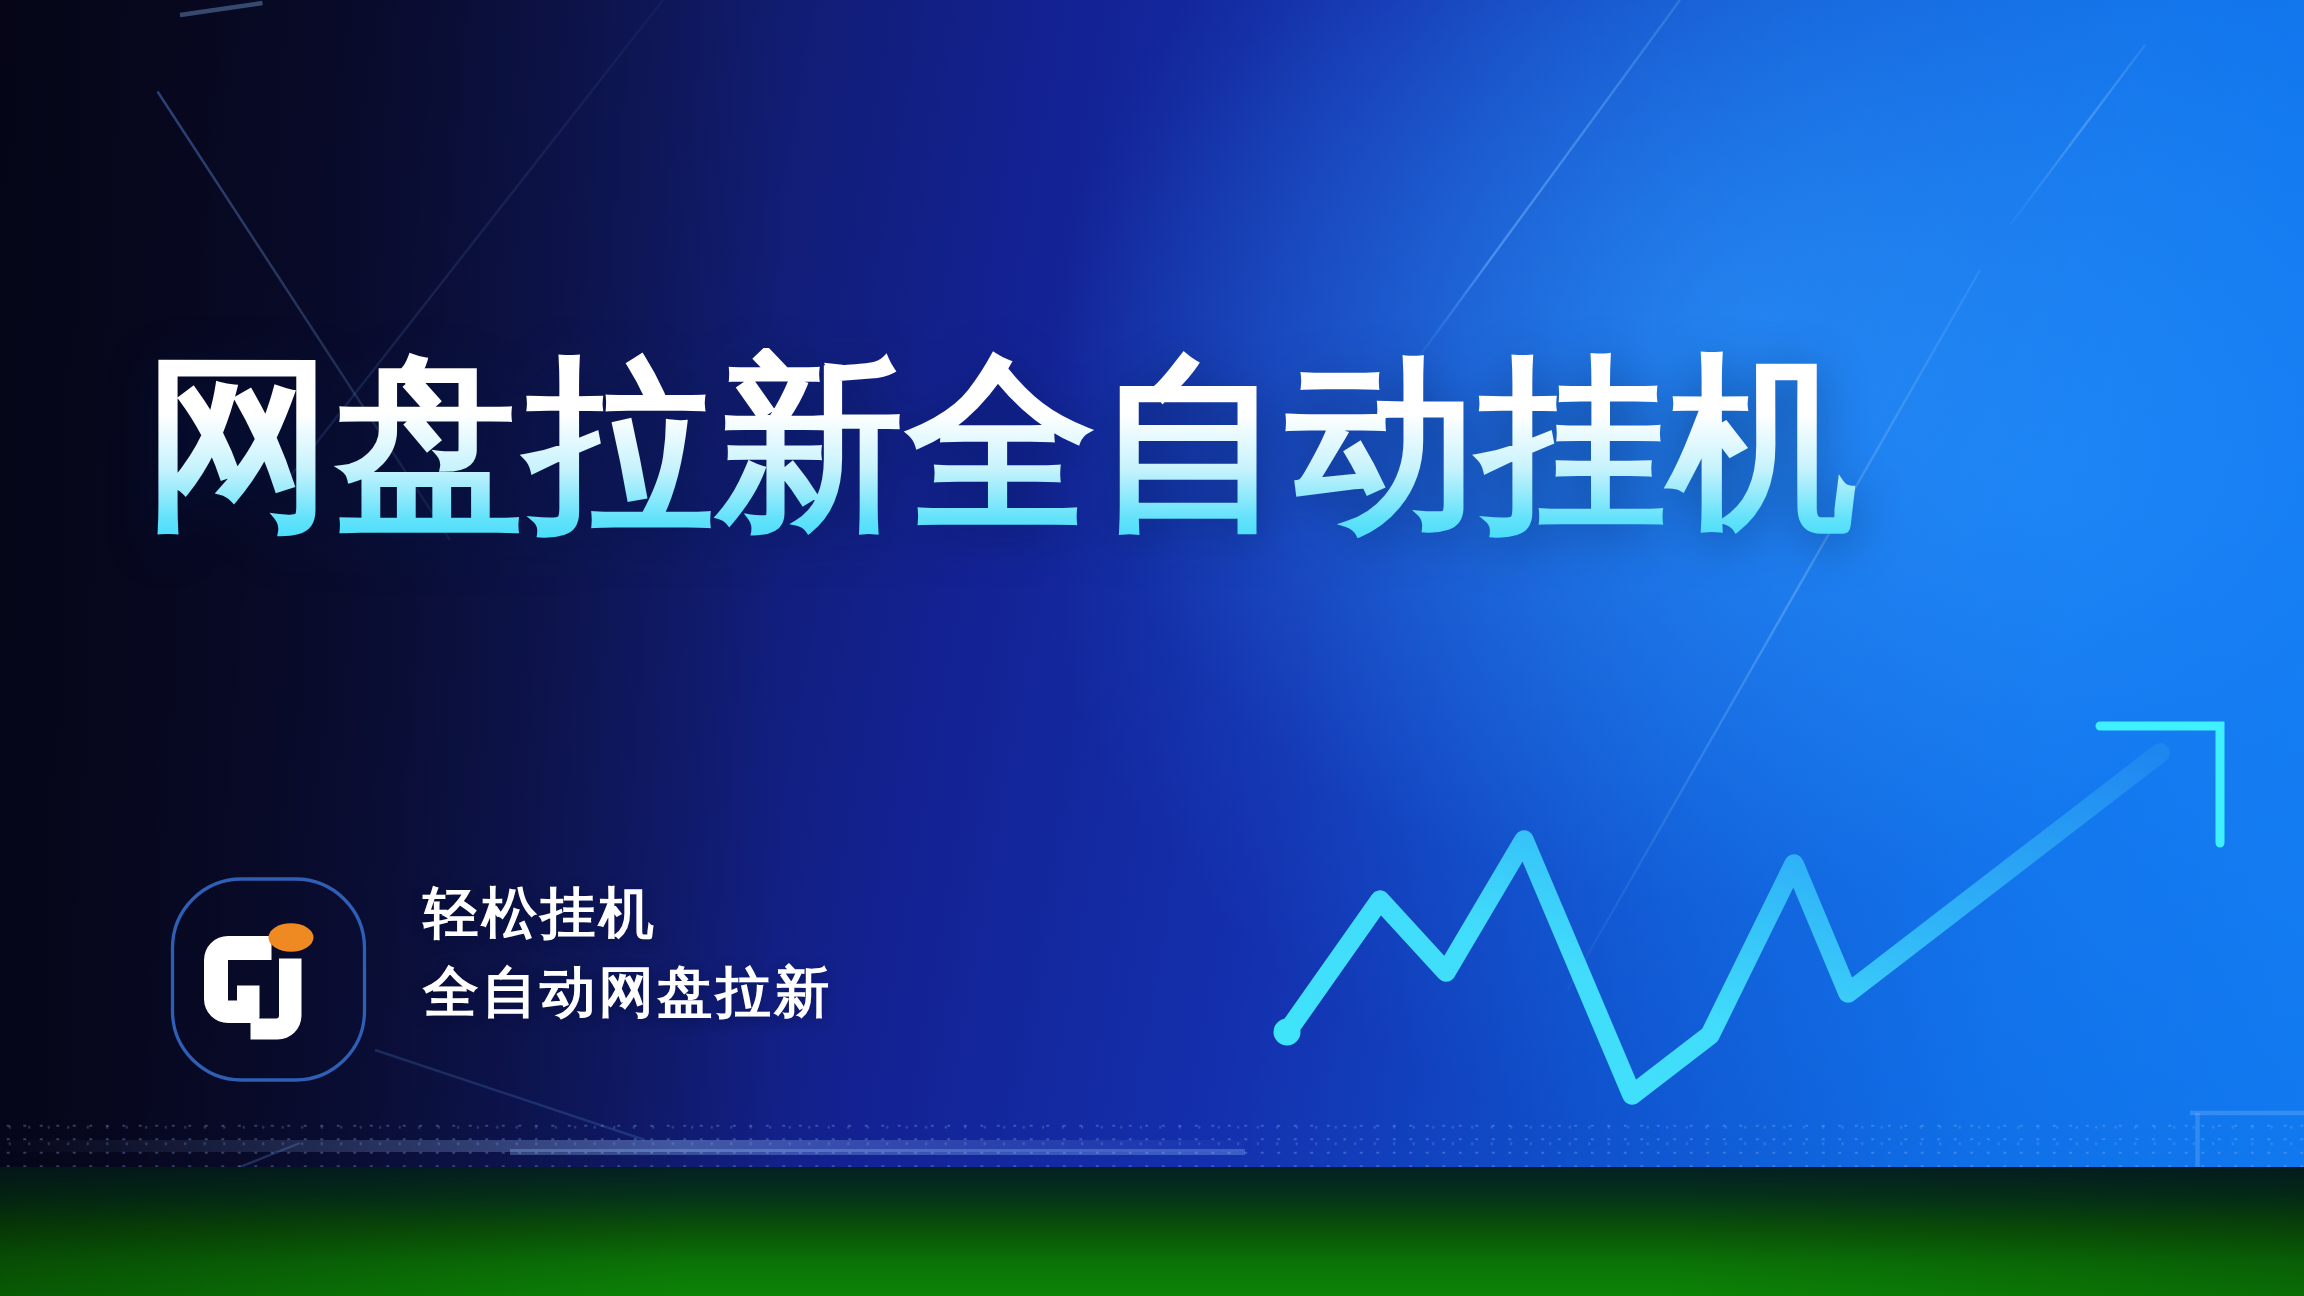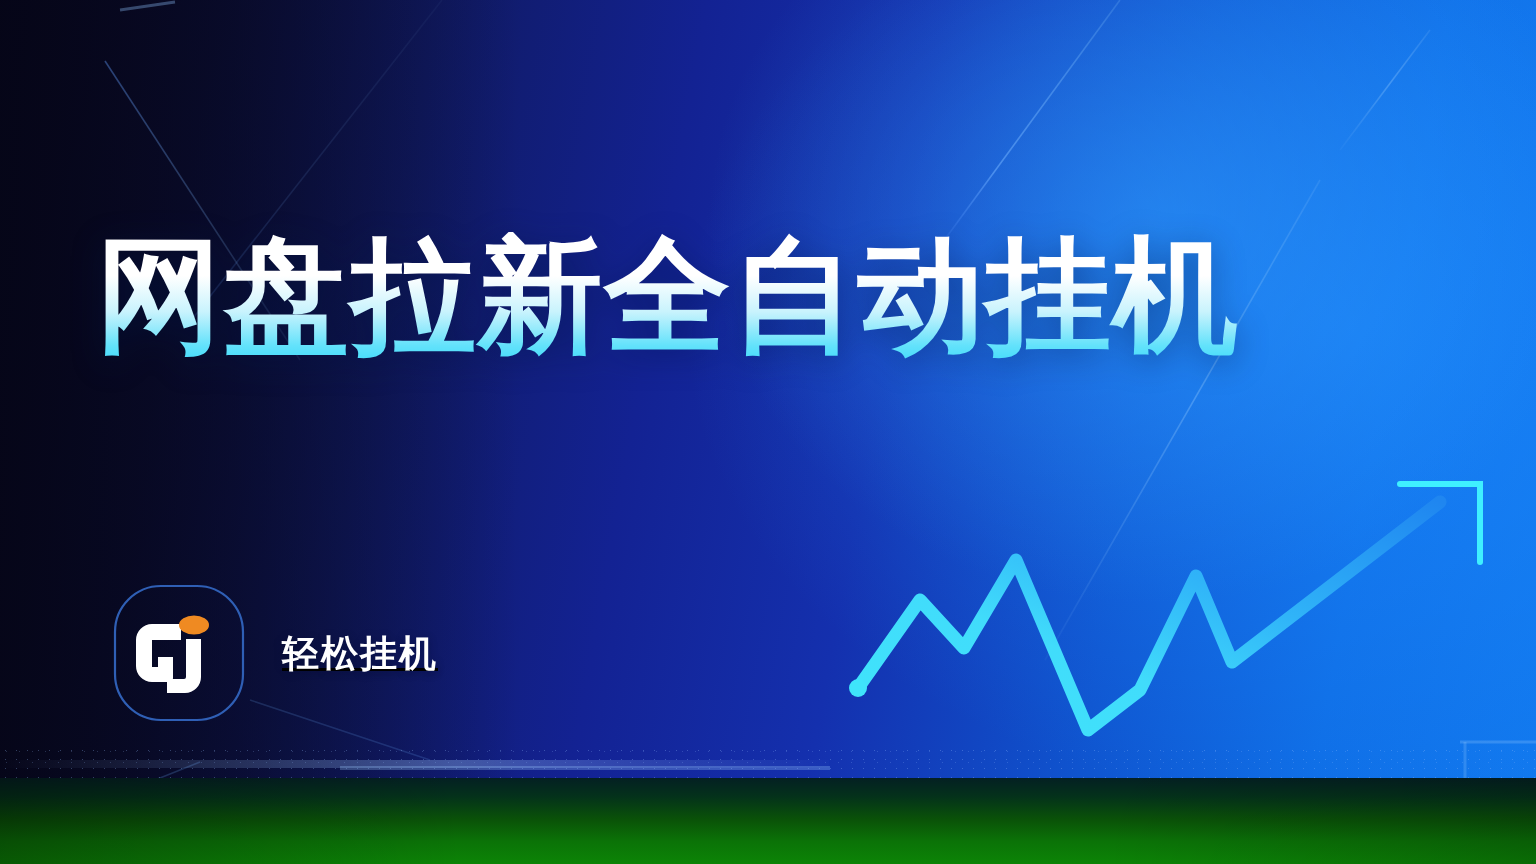--- a/index.html
+++ b/index.html
@@ -76,23 +76,22 @@
     white-space:nowrap;
     text-shadow:0 3px 10px rgba(0,10,50,.5);
   }
   .subhead .gap { display:inline-block; width:34px; }
 
   
   .logo-block {
     position:absolute;
     left:112px; top:583px;
     display:flex;
-    align-items:center;
+    align-items:flex-start;
     gap:36px;
-    text-decoration:underline;
   }
   .logo-mark {
     position:relative;
     width:134px; height:140px;
     flex:0 0 auto;
   }
   .logo-mark svg { display:block; width:100%; height:100%; }
 
   .logo-text {
     display:flex;
@@ -240,20 +239,21 @@
                  L55 96
                  L72 96
                  a2 2 0 0 0 2 -2 Z" fill="#ffffff"></path>
 
         <ellipse cx="82" cy="42" rx="15" ry="9.5" fill="#ef8a22"></ellipse>
       </svg>
     </div>
 
     <div class="logo-text">
       <span>轻松挂机</span>
+      <span>全自动网盘拉新</span>
     </div>
   </div>
 
   <div class="chart">
     <svg viewBox="0 0 696 330" preserveAspectRatio="none">
       <defs>
         <linearGradient id="lineGrad" x1="0" y1="1" x2="1" y2="0">
           <stop offset="0" stop-color="#3fe4fb"></stop>
           <stop offset="0.35" stop-color="#41dcfb"></stop>
           <stop offset="0.62" stop-color="#30b4f8"></stop>

